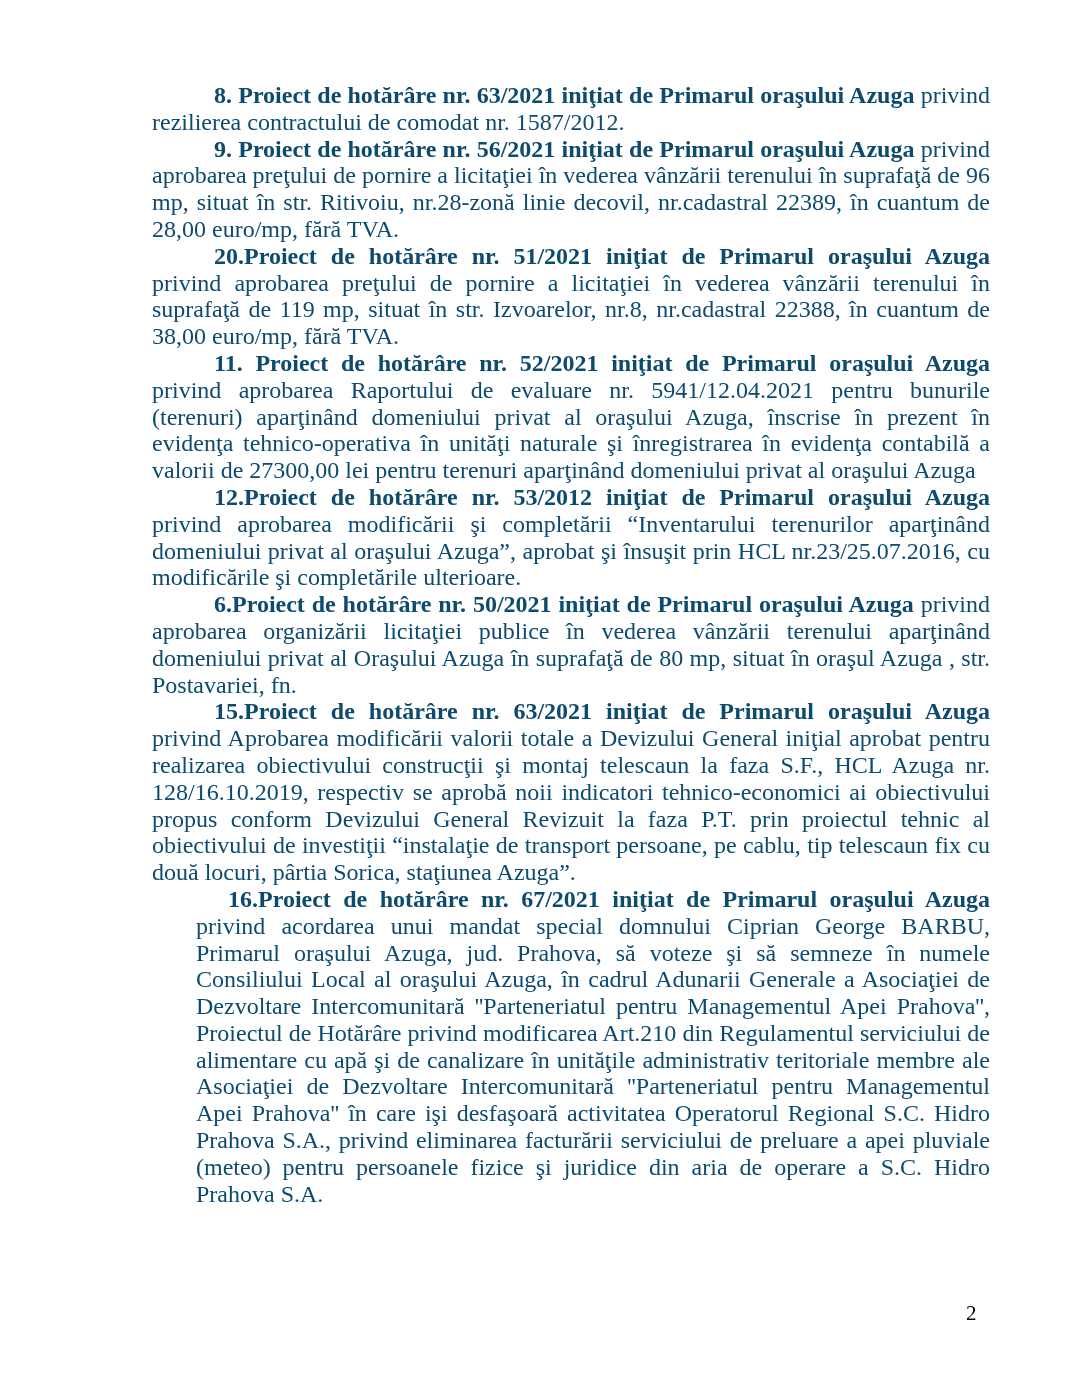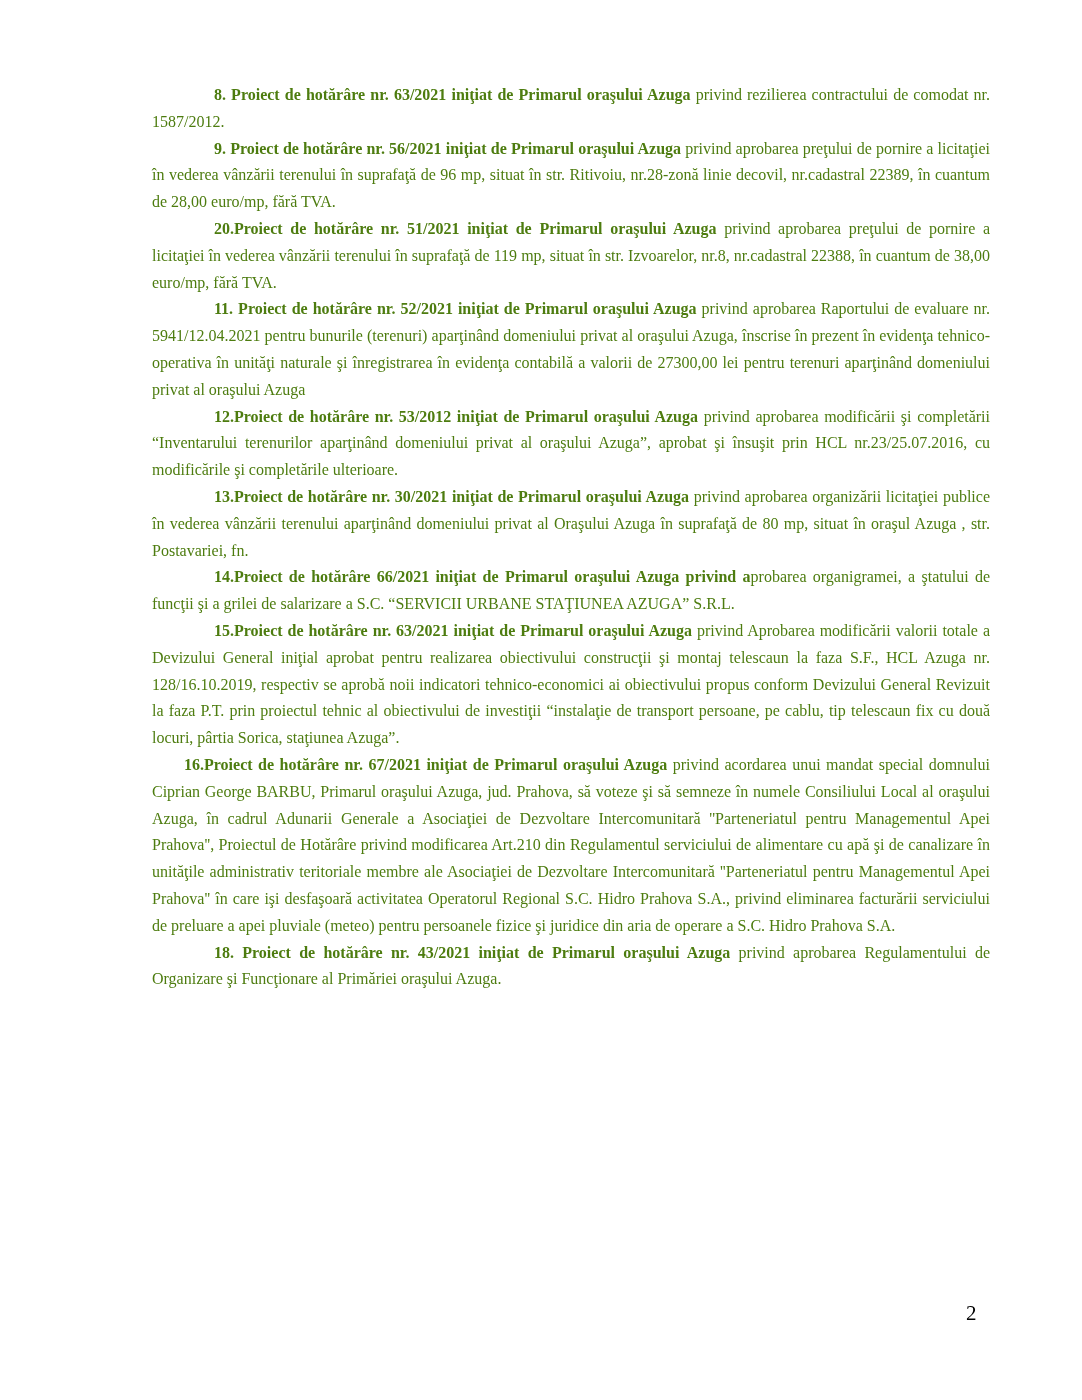--- a/index.html
+++ b/index.html
@@ -14,32 +14,33 @@
     background: #ffffff;
     overflow: hidden;
     color: #000000;
     font-family: "Liberation Serif", "DejaVu Serif", serif;
   }
   .content {
     position: absolute;
     left: 152px;
     top: 82px;
     width: 838px;
-    font-size: 16px;
+    font-size: 24px;
     line-height: 26.8px;
     text-align: justify;
-    color: #4d7c0f;
+    color: #0c4a6e;
   }
   .para {
     margin: 0;
     padding: 0;
     text-indent: 62px;
   }
   .para.small-indent {
     text-indent: 32px;
+    margin-left: 44px;
   }
   .para b {
     font-weight: bold;
   }
   .page-number {
     position: absolute;
     left: 966px;
     top: 1300px;
     font-size: 21px;
     line-height: 27px;
@@ -55,27 +56,25 @@
     <p class="para"><b>8. Proiect de hotărâre nr. 63/2021 iniţiat de Primarul oraşului Azuga</b><span> privind rezilierea contractului de comodat nr. 1587/2012.</span></p>
 
     <p class="para"><b>9. Proiect de hotărâre nr. 56/2021 iniţiat de Primarul oraşului Azuga</b><span> privind aprobarea preţului de pornire a licitaţiei în vederea vânzării terenului în suprafaţă de 96 mp, situat în str. Ritivoiu, nr.28-zonă linie decovil, nr.cadastral 22389, în cuantum de 28,00 euro/mp, fără TVA.</span></p>
 
     <p class="para"><b>20.Proiect de hotărâre nr. 51/2021 iniţiat de Primarul oraşului Azuga</b><span> privind aprobarea preţului de pornire a licitaţiei în vederea vânzării terenului în suprafaţă de 119 mp, situat în str. Izvoarelor, nr.8, nr.cadastral 22388, în cuantum de 38,00 euro/mp, fără TVA.</span></p>
 
     <p class="para"><b>11. Proiect de hotărâre nr. 52/2021 iniţiat de Primarul oraşului Azuga</b><span> privind aprobarea Raportului de evaluare nr. 5941/12.04.2021 pentru bunurile (terenuri) aparţinând domeniului privat al oraşului Azuga, înscrise în prezent în evidenţa tehnico-operativa în unităţi naturale şi înregistrarea în evidenţa contabilă a valorii de 27300,00 lei pentru terenuri aparţinând domeniului privat al oraşului Azuga</span></p>
 
     <p class="para"><b>12.Proiect de hotărâre nr. 53/2012 iniţiat de Primarul oraşului Azuga</b><span> privind aprobarea modificării şi completării “Inventarului terenurilor aparţinând domeniului privat al oraşului Azuga”, aprobat şi însuşit prin HCL nr.23/25.07.2016, cu modificările şi completările ulterioare.</span></p>
 
-    <p class="para"><b>13.Proiect de hotărâre nr. 30/2021 iniţiat de Primarul oraşului Azuga</b><span> privind aprobarea organizării licitaţiei publice în vederea vânzării terenului aparţinând domeniului privat al Oraşului Azuga în suprafaţă de 80 mp, situat în oraşul Azuga , str. Postavariei, fn.</span></p>
+    <p class="para"><b>6.Proiect de hotărâre nr. 50/2021 iniţiat de Primarul oraşului Azuga</b><span> privind aprobarea organizării licitaţiei publice în vederea vânzării terenului aparţinând domeniului privat al Oraşului Azuga în suprafaţă de 80 mp, situat în oraşul Azuga , str. Postavariei, fn.</span></p>
 
-    <p class="para"><b>14.Proiect de hotărâre 66/2021 iniţiat de Primarul oraşului Azuga privind a</b><span>probarea organigramei, a ştatului de funcţii şi a grilei de salarizare a S.C. “SERVICII URBANE STAŢIUNEA AZUGA” S.R.L.</span></p>
 
     <p class="para"><b>15.Proiect de hotărâre nr. 63/2021 iniţiat de Primarul oraşului Azuga</b><span> privind Aprobarea modificării valorii totale a Devizului General iniţial aprobat pentru realizarea obiectivului construcţii şi montaj telescaun la faza S.F., HCL Azuga nr. 128/16.10.2019, respectiv se aprobă noii indicatori tehnico-economici ai obiectivului propus conform Devizului General Revizuit la faza P.T. prin proiectul tehnic al obiectivului de investiţii “instalaţie de transport persoane, pe cablu, tip telescaun fix cu două locuri, pârtia Sorica, staţiunea Azuga”.</span></p>
 
     <p class="para small-indent"><b>16.Proiect de hotărâre nr. 67/2021 iniţiat de Primarul oraşului Azuga</b><span> privind acordarea unui mandat special domnului Ciprian George BARBU, Primarul oraşului Azuga, jud. Prahova, să voteze şi să semneze în numele Consiliului Local al oraşului Azuga, în cadrul Adunarii Generale a Asociaţiei de Dezvoltare Intercomunitară ''Parteneriatul pentru Managementul Apei Prahova'', Proiectul de Hotărâre privind modificarea Art.210 din Regulamentul serviciului de alimentare cu apă şi de canalizare în unităţile administrativ teritoriale membre ale Asociaţiei de Dezvoltare Intercomunitară ''Parteneriatul pentru Managementul Apei Prahova'' în care işi desfaşoară activitatea Operatorul Regional S.C. Hidro Prahova S.A., privind eliminarea facturării serviciului de preluare a apei pluviale (meteo) pentru persoanele fizice şi juridice din aria de operare a S.C. Hidro Prahova S.A.</span></p>
 
 
-    <p class="para"><b>18. Proiect de hotărâre nr. 43/2021 iniţiat de Primarul oraşului Azuga</b><span> privind aprobarea Regulamentului de Organizare şi Funcţionare al Primăriei oraşului Azuga.</span></p>
 
   </div>
 
   <div class="page-number">2</div>
 </div>
 
 </body></html>

